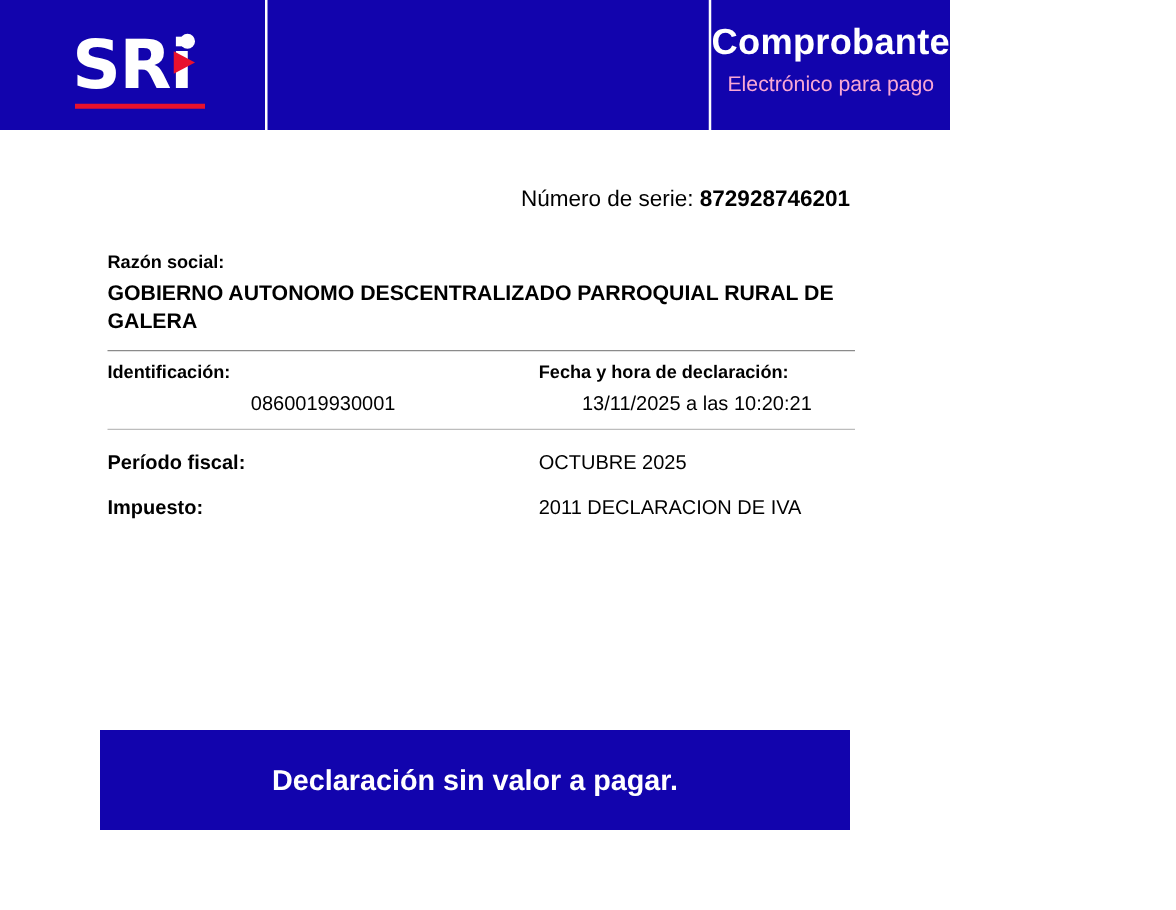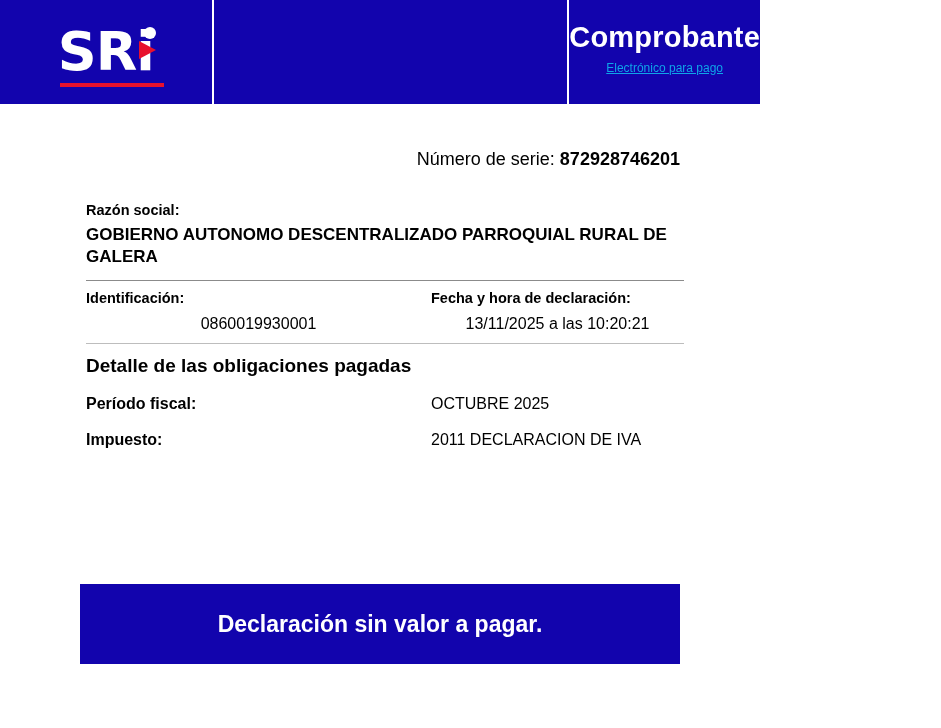--- a/index.html
+++ b/index.html
@@ -53,26 +53,25 @@
     box-sizing: border-box;
   }
   .header-title {
     color: #ffffff;
     font-size: 29px;
     font-weight: bold;
     line-height: 1.1;
     letter-spacing: 0.2px;
   }
   .header-subtitle {
-    color: #0ea5e9;
-    font-size: 12px;
+    color: #f9a8d4;
+    font-size: 17px;
     font-weight: normal;
     line-height: 1.3;
     margin-top: 7px;
-    text-decoration: underline;
   }
 
   
   .sri-logo {
     position: relative;
     display: inline-block;
     color: #ffffff;
     font-family: "DejaVu Sans", sans-serif;
     font-weight: bold;
     font-size: 54px;
@@ -237,21 +236,20 @@
         <div class="sub-value">0860019930001</div>
       </div>
       <div class="col-b">
         <div class="sub-label">Fecha y hora de declaración:</div>
         <div class="sub-value">13/11/2025 a las 10:20:21</div>
       </div>
     </div>
 
     <hr class="hr-thin soft">
 
-    <div class="section-title">Detalle de las obligaciones pagadas</div>
 
     <div class="detail-row">
       <div class="detail-label">Período fiscal:</div>
       <div class="detail-value">OCTUBRE 2025</div>
     </div>
     <div class="detail-row">
       <div class="detail-label">Impuesto:</div>
       <div class="detail-value">2011  DECLARACION DE IVA</div>
     </div>
 

